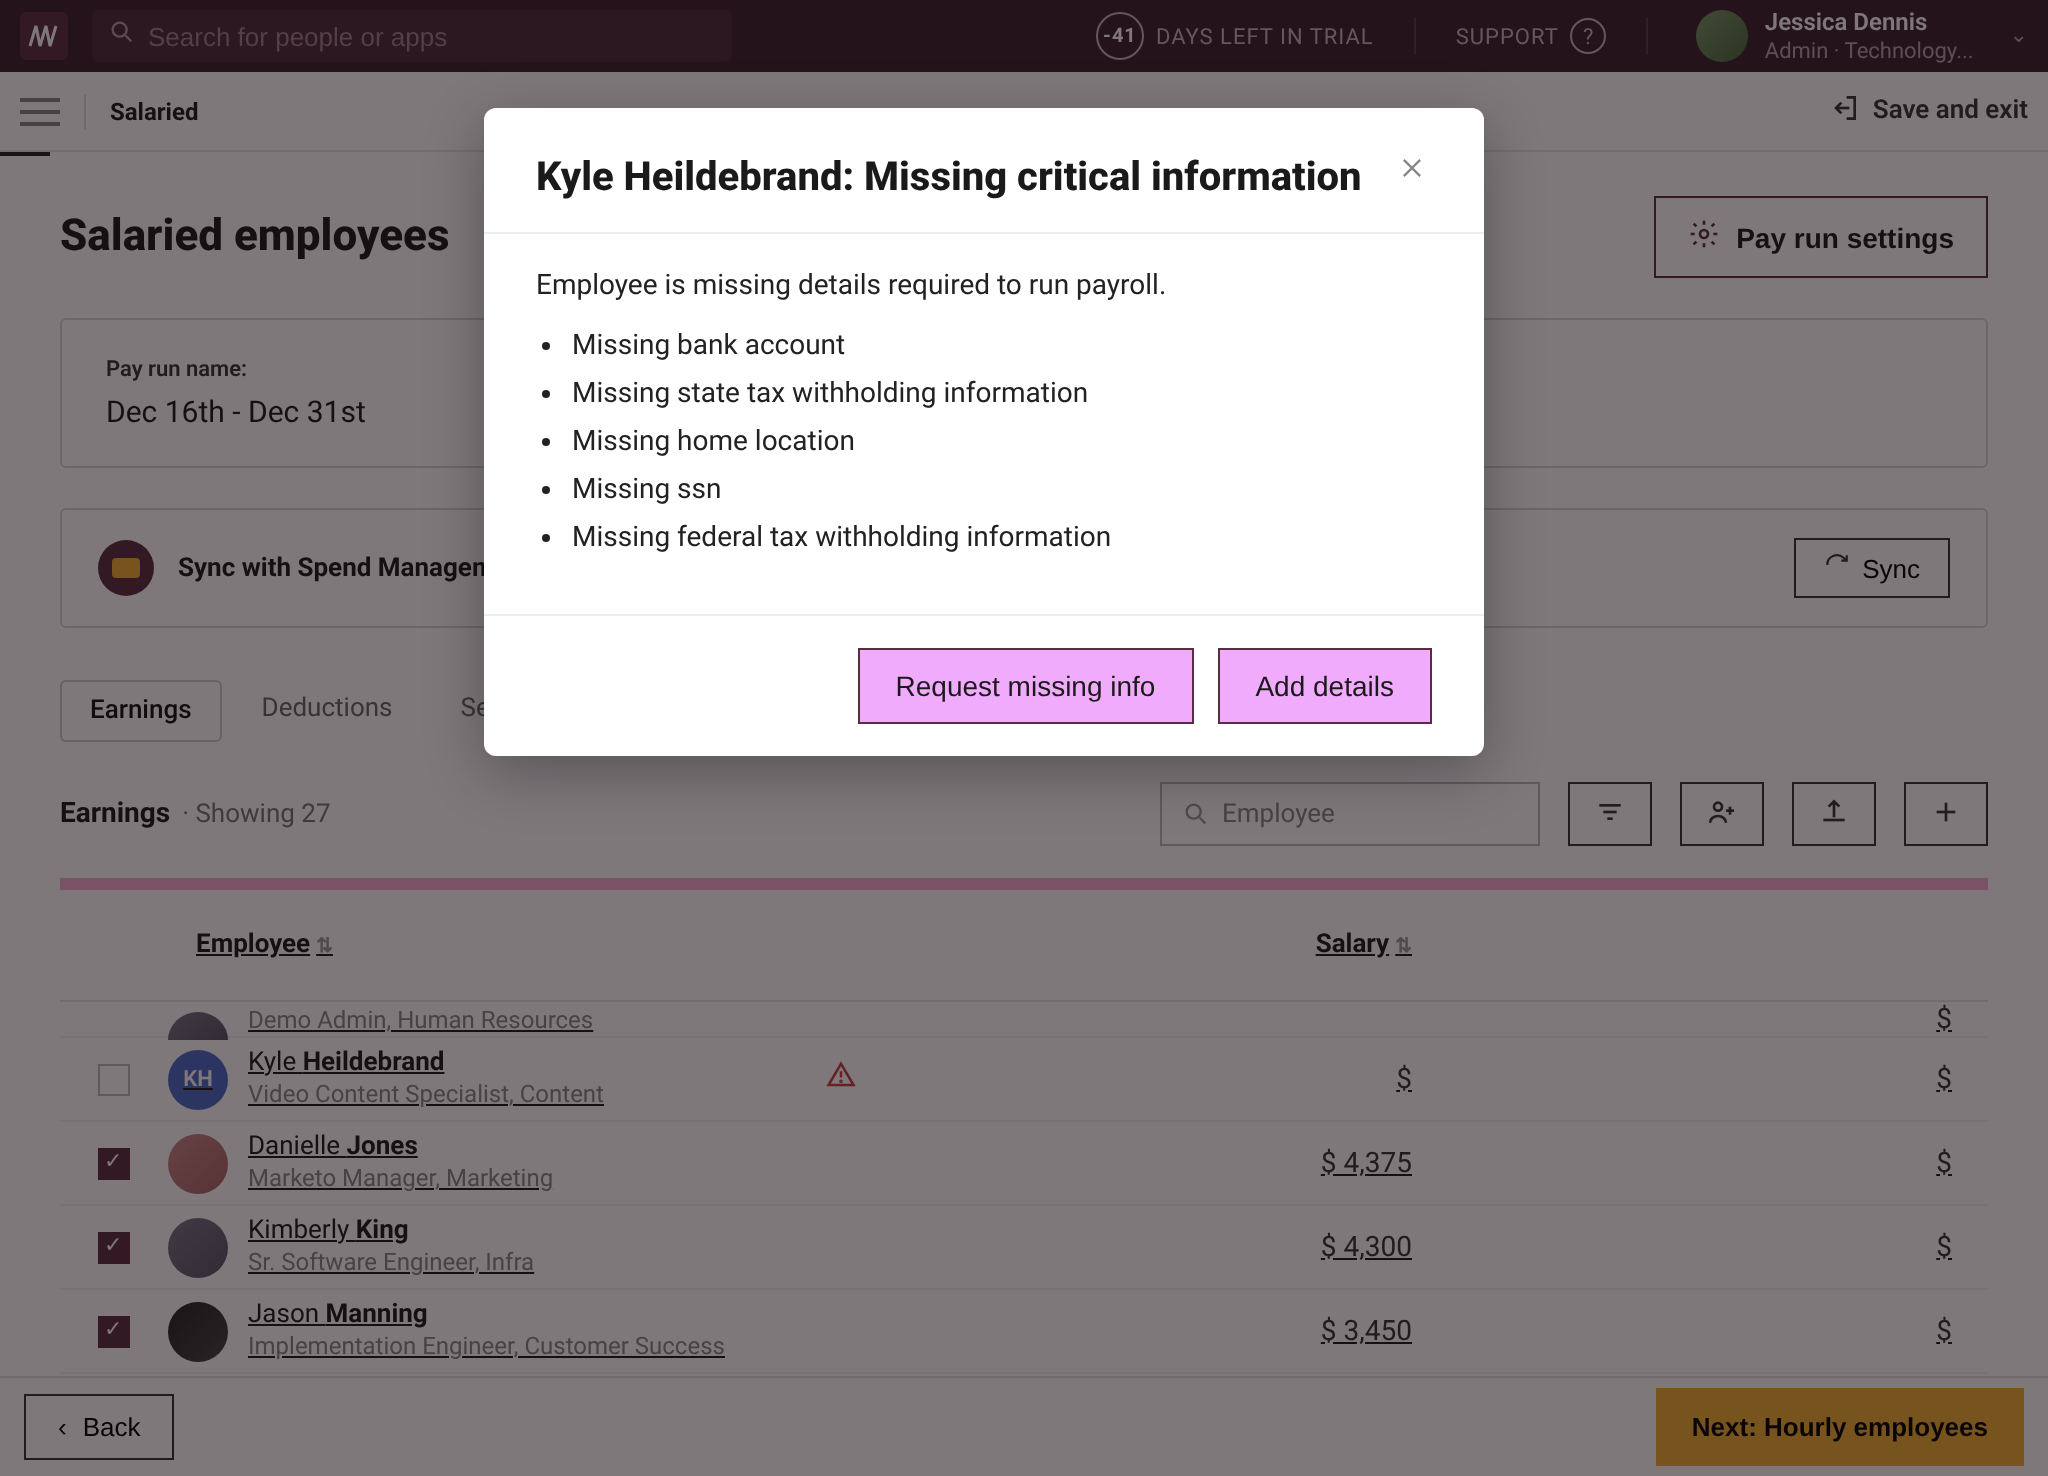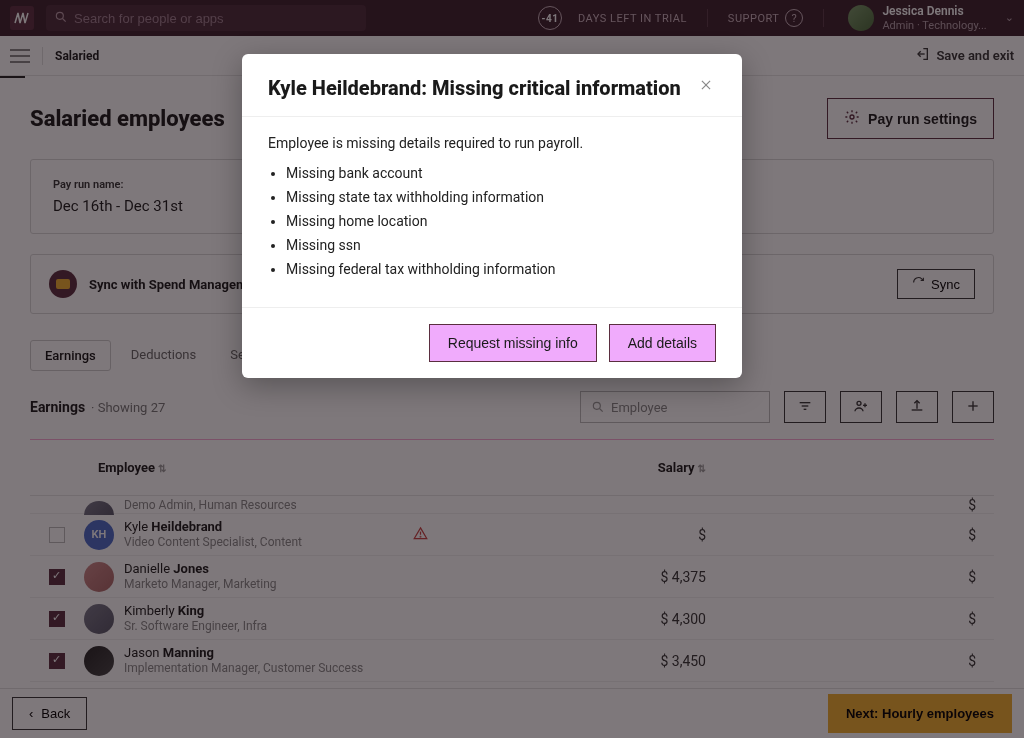--- a/index.html
+++ b/index.html
@@ -6,21 +6,21 @@
 body { font-family: -apple-system, BlinkMacSystemFont, "Segoe UI", Roboto, Helvetica, Arial, sans-serif; font-size: 14px; color: #1a1a1a; background: #fff; overflow: hidden; width: 1024px; height: 738px; position: relative; }
 
 
 .topbar { height: 36px; background: #3b1f2b; display: flex; align-items: center; padding: 0 10px; gap: 12px; }
 .logo { width: 24px; height: 24px; background: #5a2e3f; border-radius: 3px; display: flex; align-items: center; justify-content: center; color: #fff; font-weight: bold; font-size: 12px; }
 .search-wrap { width: 320px; height: 26px; background: #4a2a38; border-radius: 4px; display: flex; align-items: center; padding: 0 8px; gap: 6px; }
 .search-wrap input { flex: 1; background: transparent; border: none; color: #b89aa6; font-size: 13px; outline: none; }
 .search-wrap input::placeholder { color: #a08090; }
 .search-icon svg { width:14px; height:14px; stroke:#b89aa6; }
 .topbar-spacer { flex: 1; }
-.trial { display: flex; align-items: center; gap: 16px; color: #c9b2bc; font-size: 11px; letter-spacing: 0.5px; }
+.trial { display: flex; align-items: center; gap: 6px; color: #c9b2bc; font-size: 11px; letter-spacing: 0.5px; }
 .trial-badge { width: 24px; height: 24px; border: 1.5px solid #c9b2bc; border-radius: 50%; display: flex; align-items: center; justify-content: center; font-size: 10px; font-weight: bold; color: #fff; }
 .topbar-sep { width: 1px; height: 18px; background: #5a3a48; margin: 0 8px; }
 .support { display: flex; align-items: center; gap: 6px; color: #c9b2bc; font-size: 11px; letter-spacing: 0.5px; }
 .help-icon { width: 18px; height: 18px; border: 1.5px solid #c9b2bc; border-radius: 50%; display: flex; align-items: center; justify-content: center; font-size: 11px; color: #c9b2bc; }
 .user-block { display: flex; align-items: center; gap: 8px; margin-left: 4px; }
 .avatar-top { width: 26px; height: 26px; border-radius: 50%; background: linear-gradient(135deg,#7a9a6a,#4a6a3a); }
 .user-text { display: flex; flex-direction: column; line-height: 1.2; }
 .user-name { color: #fff; font-size: 12px; font-weight: 600; }
 .user-role { color: #b5a0aa; font-size: 11px; }
 .chevron-down { margin-left: 10px; color: #b5a0aa; font-size: 11px; }
@@ -57,21 +57,21 @@
 .tab.active { border: 1px solid #ccc; color: #111; font-weight: 500; }
 
 .earnings-bar { margin-top: 20px; display: flex; align-items: center; gap: 6px; }
 .earnings-bar .elabel { font-weight: 700; font-size: 14px; }
 .earnings-bar .ecount { color: #777; font-size: 13px; }
 .emp-search { margin-left: auto; width: 190px; height: 32px; border: 1px solid #bbb; display: flex; align-items: center; padding: 0 10px; gap: 6px; color: #888; font-size: 13px; }
 .sq-btn { width: 42px; height: 32px; border: 1px solid #333; background: #fff; display: flex; align-items: center; justify-content: center; margin-left: 8px; }
 .sq-btn svg { width:16px; height:16px; stroke:#333; fill:none; }
 
 
-.table { margin-top: 16px; border-top: 1px solid #f9a8d4; }
+.table { margin-top: 16px; border-top: 6px solid #f9a8d4; text-decoration: underline; }
 .thead { display: grid; grid-template-columns: 54px 360px 280px 270px; height: 56px; align-items: center; border-bottom: 1px solid #e5e5e5; font-size: 13px; font-weight: 700; }
 .th-salary, .th-reimb, .td-salary, .td-reimb { text-align: right; padding-right: 18px; }
 .th-emp { padding-left: 14px; }
 .sort-icon { font-size: 10px; color: #999; margin-left: 3px; }
 .trow { display: grid; grid-template-columns: 54px 360px 280px 270px; height: 42px; align-items: center; border-bottom: 1px solid #f0f0f0; font-size: 13px; }
 .chk { width: 16px; height: 16px; border: 1px solid #bbb; margin: 0 auto; position: relative; }
 .chk.checked { background: #5a2e3f; border-color: #5a2e3f; }
 .chk.checked::after { content: "✓"; color: #fff; font-size: 11px; position: absolute; top: -1px; left: 2px; }
 .emp-cell { display: flex; align-items: center; gap: 10px; padding-left: 0; position: relative; }
 .emp-avatar { width: 30px; height: 30px; border-radius: 50%; background: #888; flex-shrink: 0; }
@@ -329,21 +329,21 @@
           <div class="td-reimb">$</div>
         </div>
         <div class="trow">
           <div>
             <div class="chk checked"></div>
           </div>
           <div class="emp-cell">
             <div class="emp-avatar photo3"></div>
             <div class="emp-text">
               <div class="emp-name">Jason <span class="last">Manning</span></div>
-              <div class="emp-role">Implementation Manager, Customer Success</div>
+              <div class="emp-role">Implementation Engineer, Customer Success</div>
             </div>
           </div>
           <div class="td-salary">$ 3,450</div>
           <div class="td-reimb">$</div>
         </div>
       </div>
   </div>
 </div>
 
 <div class="footer">

